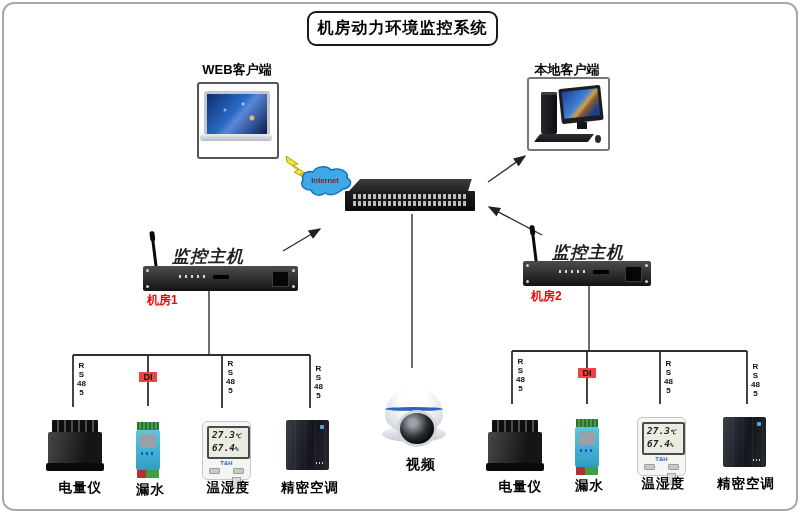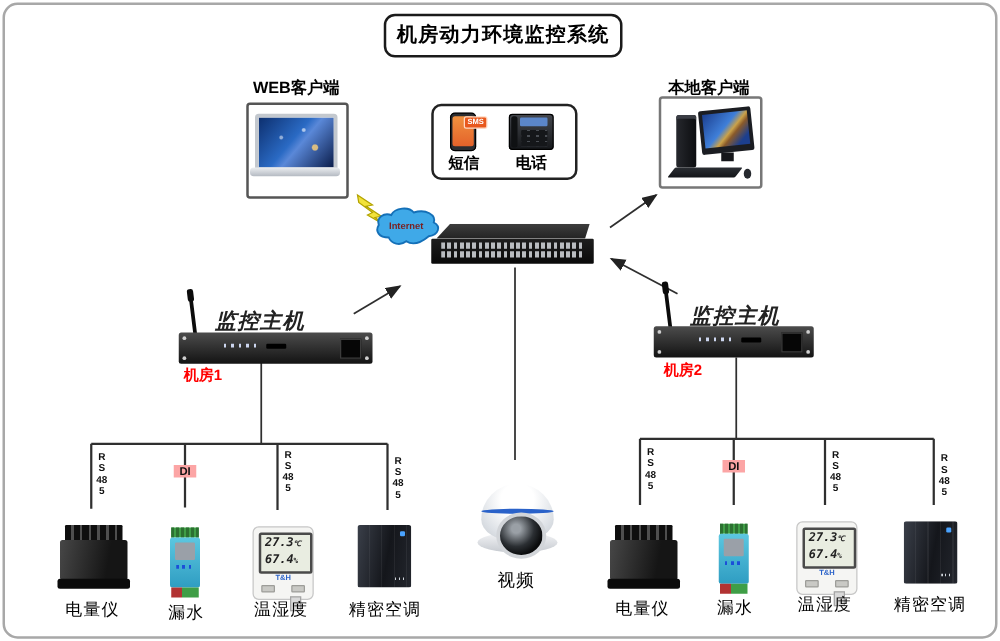--- a/index.html
+++ b/index.html
@@ -9,24 +9,24 @@
   #frame{left:2px;top:2px;width:792px;height:505px;border:2px solid #a8a8a8;border-radius:12px;}
 
   
   #title-box{left:307px;top:11px;width:187px;height:31px;border:2px solid #1a1a1a;border-radius:9px;
              background:#fff;display:flex;align-items:center;justify-content:center;}
   #title-box span{font-size:16px;font-weight:bold;letter-spacing:1px;}
 
   .node-label{font-weight:bold;font-size:13px;text-align:center;}
   .big-label{font-size:17px;font-weight:600;color:#222;text-align:center;letter-spacing:1px;font-style:italic;}
   .room-label{font-size:12px;font-weight:bold;color:#ff0000;}
-  .dev-label{font-size:13.5px;font-weight:400;text-align:center;letter-spacing:1px;}
+  .dev-label{font-size:13.5px;font-weight:700;text-align:right;letter-spacing:1px;}
   .bus-label{width:9px;font-size:8px;font-weight:bold;line-height:9px;word-break:break-all;
              text-align:center;color:#111;}
-  .di-label{font-size:9px;font-weight:bold;background:#fca5a5;text-align:center;color:#111;z-index:5;}
+  .di-label{font-size:9px;font-weight:bold;background:#ef4444;text-align:center;color:#111;z-index:5;}
 
   
   #wires{left:0;top:0;z-index:1;}
   .node{z-index:2;}
 
   
   #web-box{left:197px;top:82px;width:78px;height:73px;border:2px solid #555;border-radius:3px;background:#fff;}
   .laptop-screen{position:absolute;left:5px;top:7px;width:60px;height:40px;border:3px solid #c3c8ce;border-radius:3px;
      background:
        radial-gradient(circle at 30% 40%, rgba(255,255,255,.5) 0 1px, transparent 2px),
@@ -176,33 +176,20 @@
   <div id="title-box" class="abs node">
     <span>机房动力环境监控系统</span>
   </div>
 
   <div class="abs node node-label" style="left:186px;top:61px;width:102px;">WEB客户端</div>
   <div id="web-box" class="abs node">
     <div class="laptop-screen"></div>
     <div class="laptop-base"></div>
   </div>
 
-  <div id="alert-box" class="abs node">
-    <div class="sp">
-      <div class="sp-screen"></div>
-      <div class="sms-badge">SMS</div>
-    </div>
-    <div class="dp">
-      <div class="dp-handset"></div>
-      <div class="dp-screen"></div>
-      <div class="dp-keys"></div>
-    </div>
-    <div class="alert-text" style="left:6px;width:36px;">短信</div>
-    <div class="alert-text" style="left:58px;width:40px;">电话</div>
-  </div>
 
   <div class="abs node node-label" style="left:522px;top:61px;width:90px;">本地客户端</div>
   <div id="local-box" class="abs node">
     <div class="pc-tower"></div>
     <div class="pc-stand"></div>
     <div class="pc-monitor">
       <div class="pc-screen"></div>
     </div>
     <div class="pc-kb"></div>
     <div class="pc-mouse"></div>

